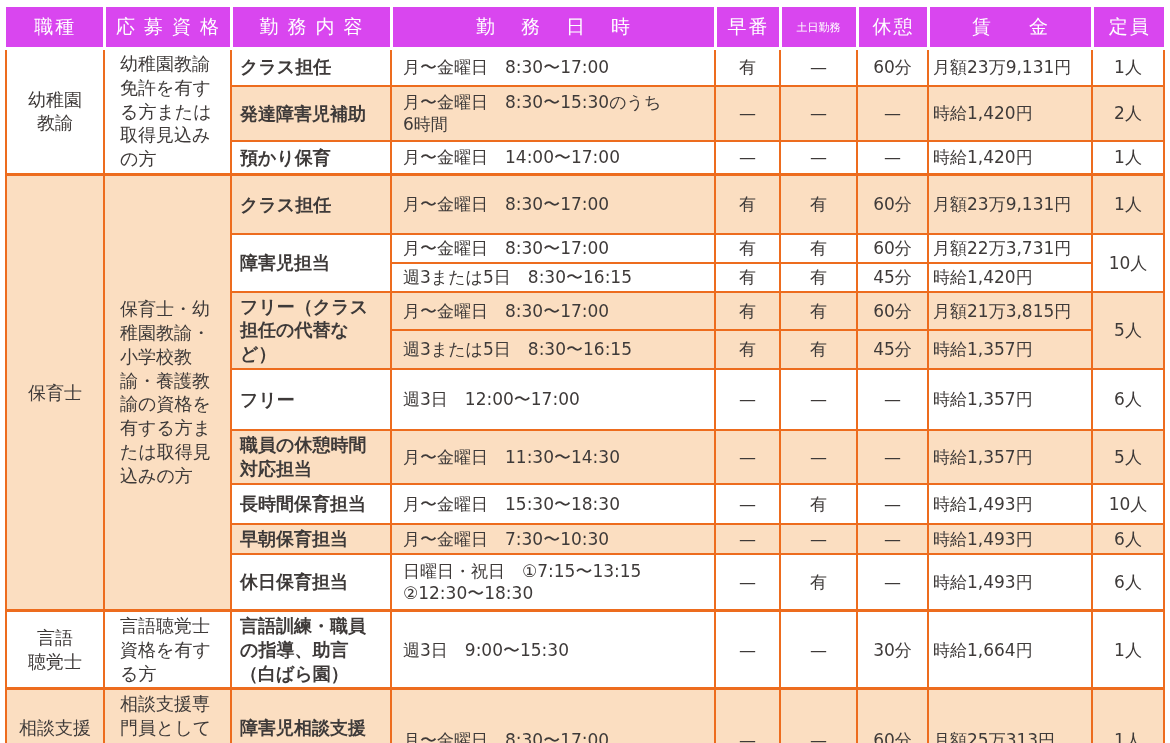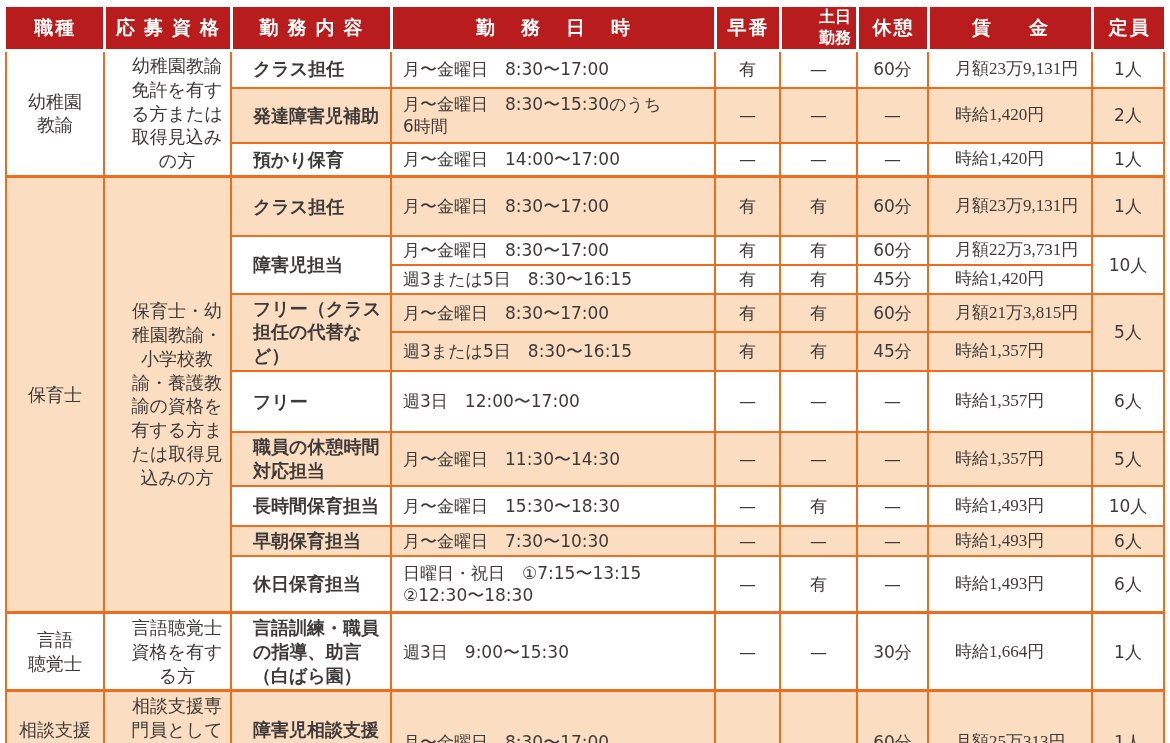--- a/index.html
+++ b/index.html
@@ -7,51 +7,51 @@
     width:1170px;height:743px;background:#ffffff;
     font-family:"DejaVu Sans","Liberation Sans",sans-serif;
     color:#3e3a39;
   }
   table.recruit{
     border-collapse:collapse;table-layout:fixed;
     width:1160px;margin:7px 0 0 5px;
   }
   
   th{
-    background:#b91c1c;color:#ffffff;font-weight:bold;font-size:19px;
+    background:#d946ef;color:#ffffff;font-weight:normal;font-size:19px;
     height:40px;text-align:center;vertical-align:middle;padding:0;
     border-left:3px solid #ffffff;border-right:3px solid #ffffff;
     border-bottom:3px solid #ffffff;border-top:none;
   }
   th:first-child{border-left:none;}
   th:last-child{border-right:none;}
   .h-ls2 {letter-spacing:2px;text-indent:2px;}
   .h-ls9 {letter-spacing:9px;text-indent:9px;}
   .h-ls26{letter-spacing:26px;text-indent:26px;}
   .h-ls38{letter-spacing:38px;text-indent:38px;}
-  .h-small{font-size:16px;padding-left:33px;}
+  .h-small{font-size:11px;}
   
   td{
     border:2px solid #ed6c1e;
     font-size:17px;line-height:1.32;
     padding:2px 6px;vertical-align:middle;background:#ffffff;
   }
   tbody tr:first-child td{border-top:none;}
   tr.sec-start td{border-top:3px solid #ed6c1e;}
   tr.last td{border-bottom:3px solid #e2601a;}
   tr.shaded td{background:#fbdec1;}
   td.cell-tint{background:#fbdec1;}
   td.cell-plain{background:#ffffff;}
   
   td.job{text-align:center;font-size:18px;white-space:pre-line;}
-  td.qual{font-size:18px;padding:2px 4px 2px 23px;text-align:center;}
-  td.duty{font-weight:600;font-size:18px;white-space:pre-line;padding-left:21px;}
+  td.qual{font-size:18px;padding:2px 4px 2px 15px;}
+  td.duty{font-weight:600;font-size:18px;white-space:pre-line;padding-left:8px;}
   td.sched{padding-left:11px;white-space:pre-line;}
   td.mark{text-align:center;}
-  td.wage{padding-left:26px;font-family:Liberation Serif, serif;}
+  td.wage{padding-left:4px;}
   td.cap{text-align:center;}
 </style>
 </head>
 <body>
 
 <table class="recruit">
   <colgroup>
     <col style="width:98px">
       <col style="width:127px">
       <col style="width:160px">

